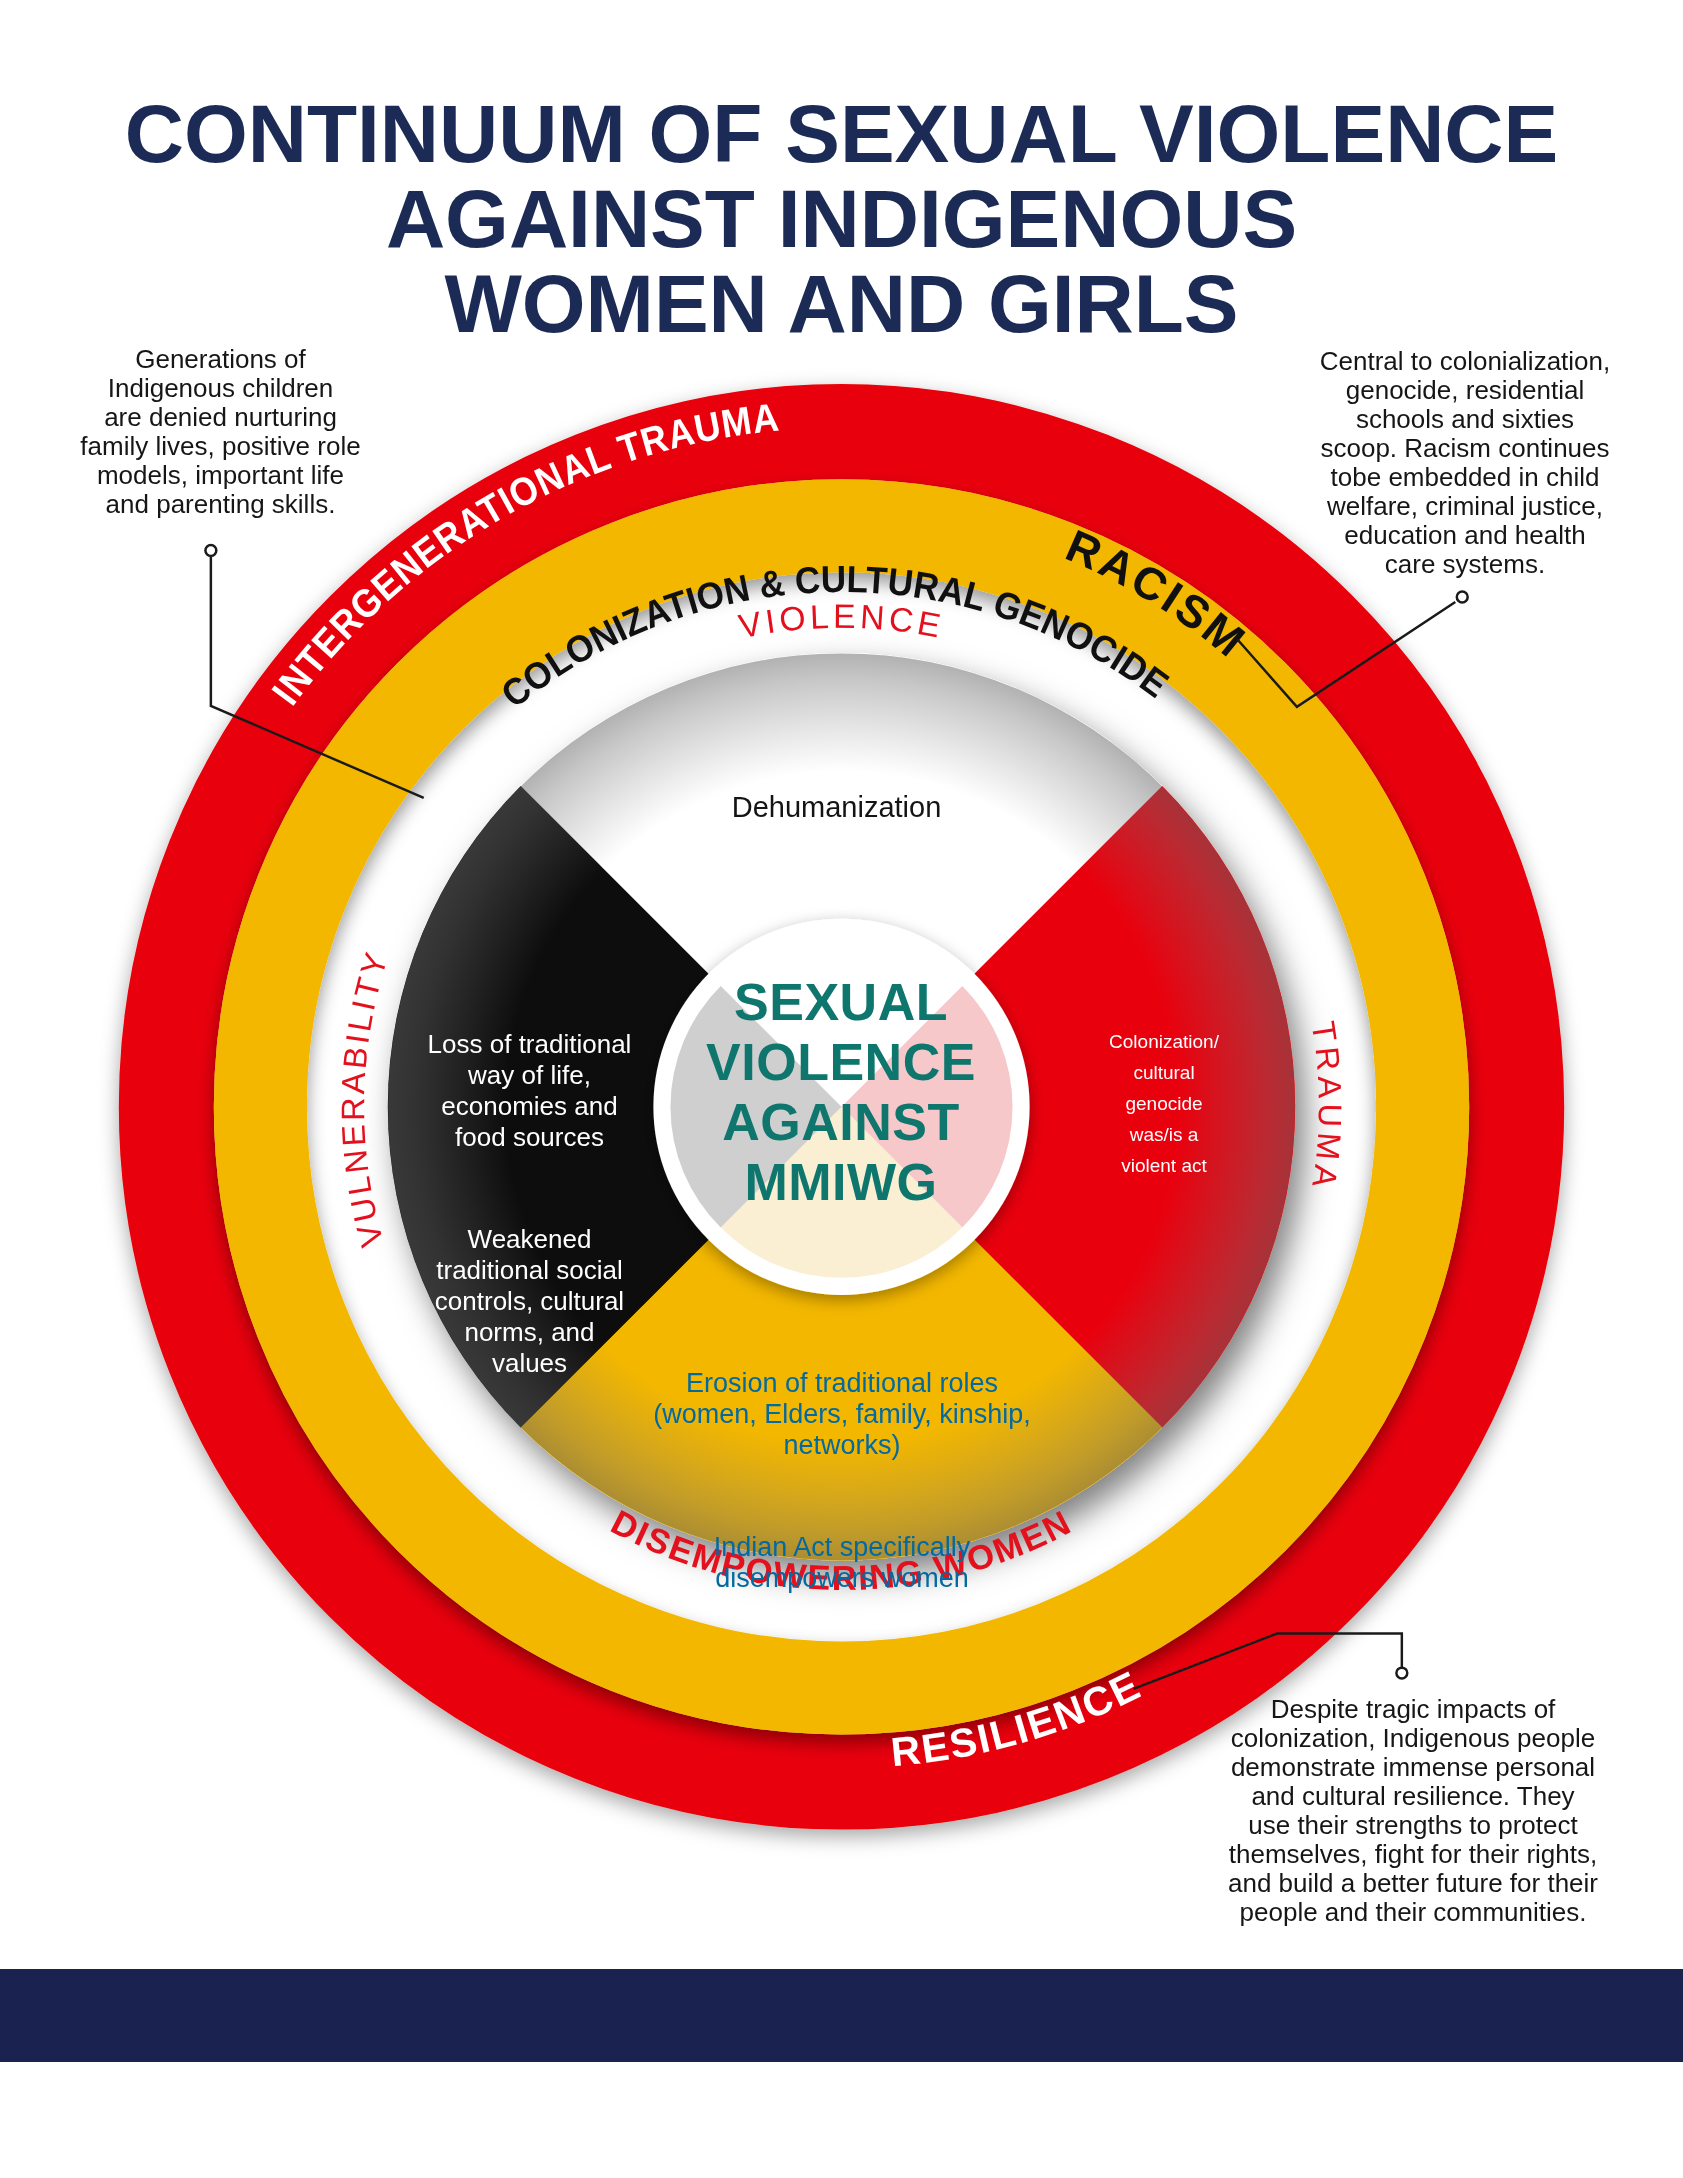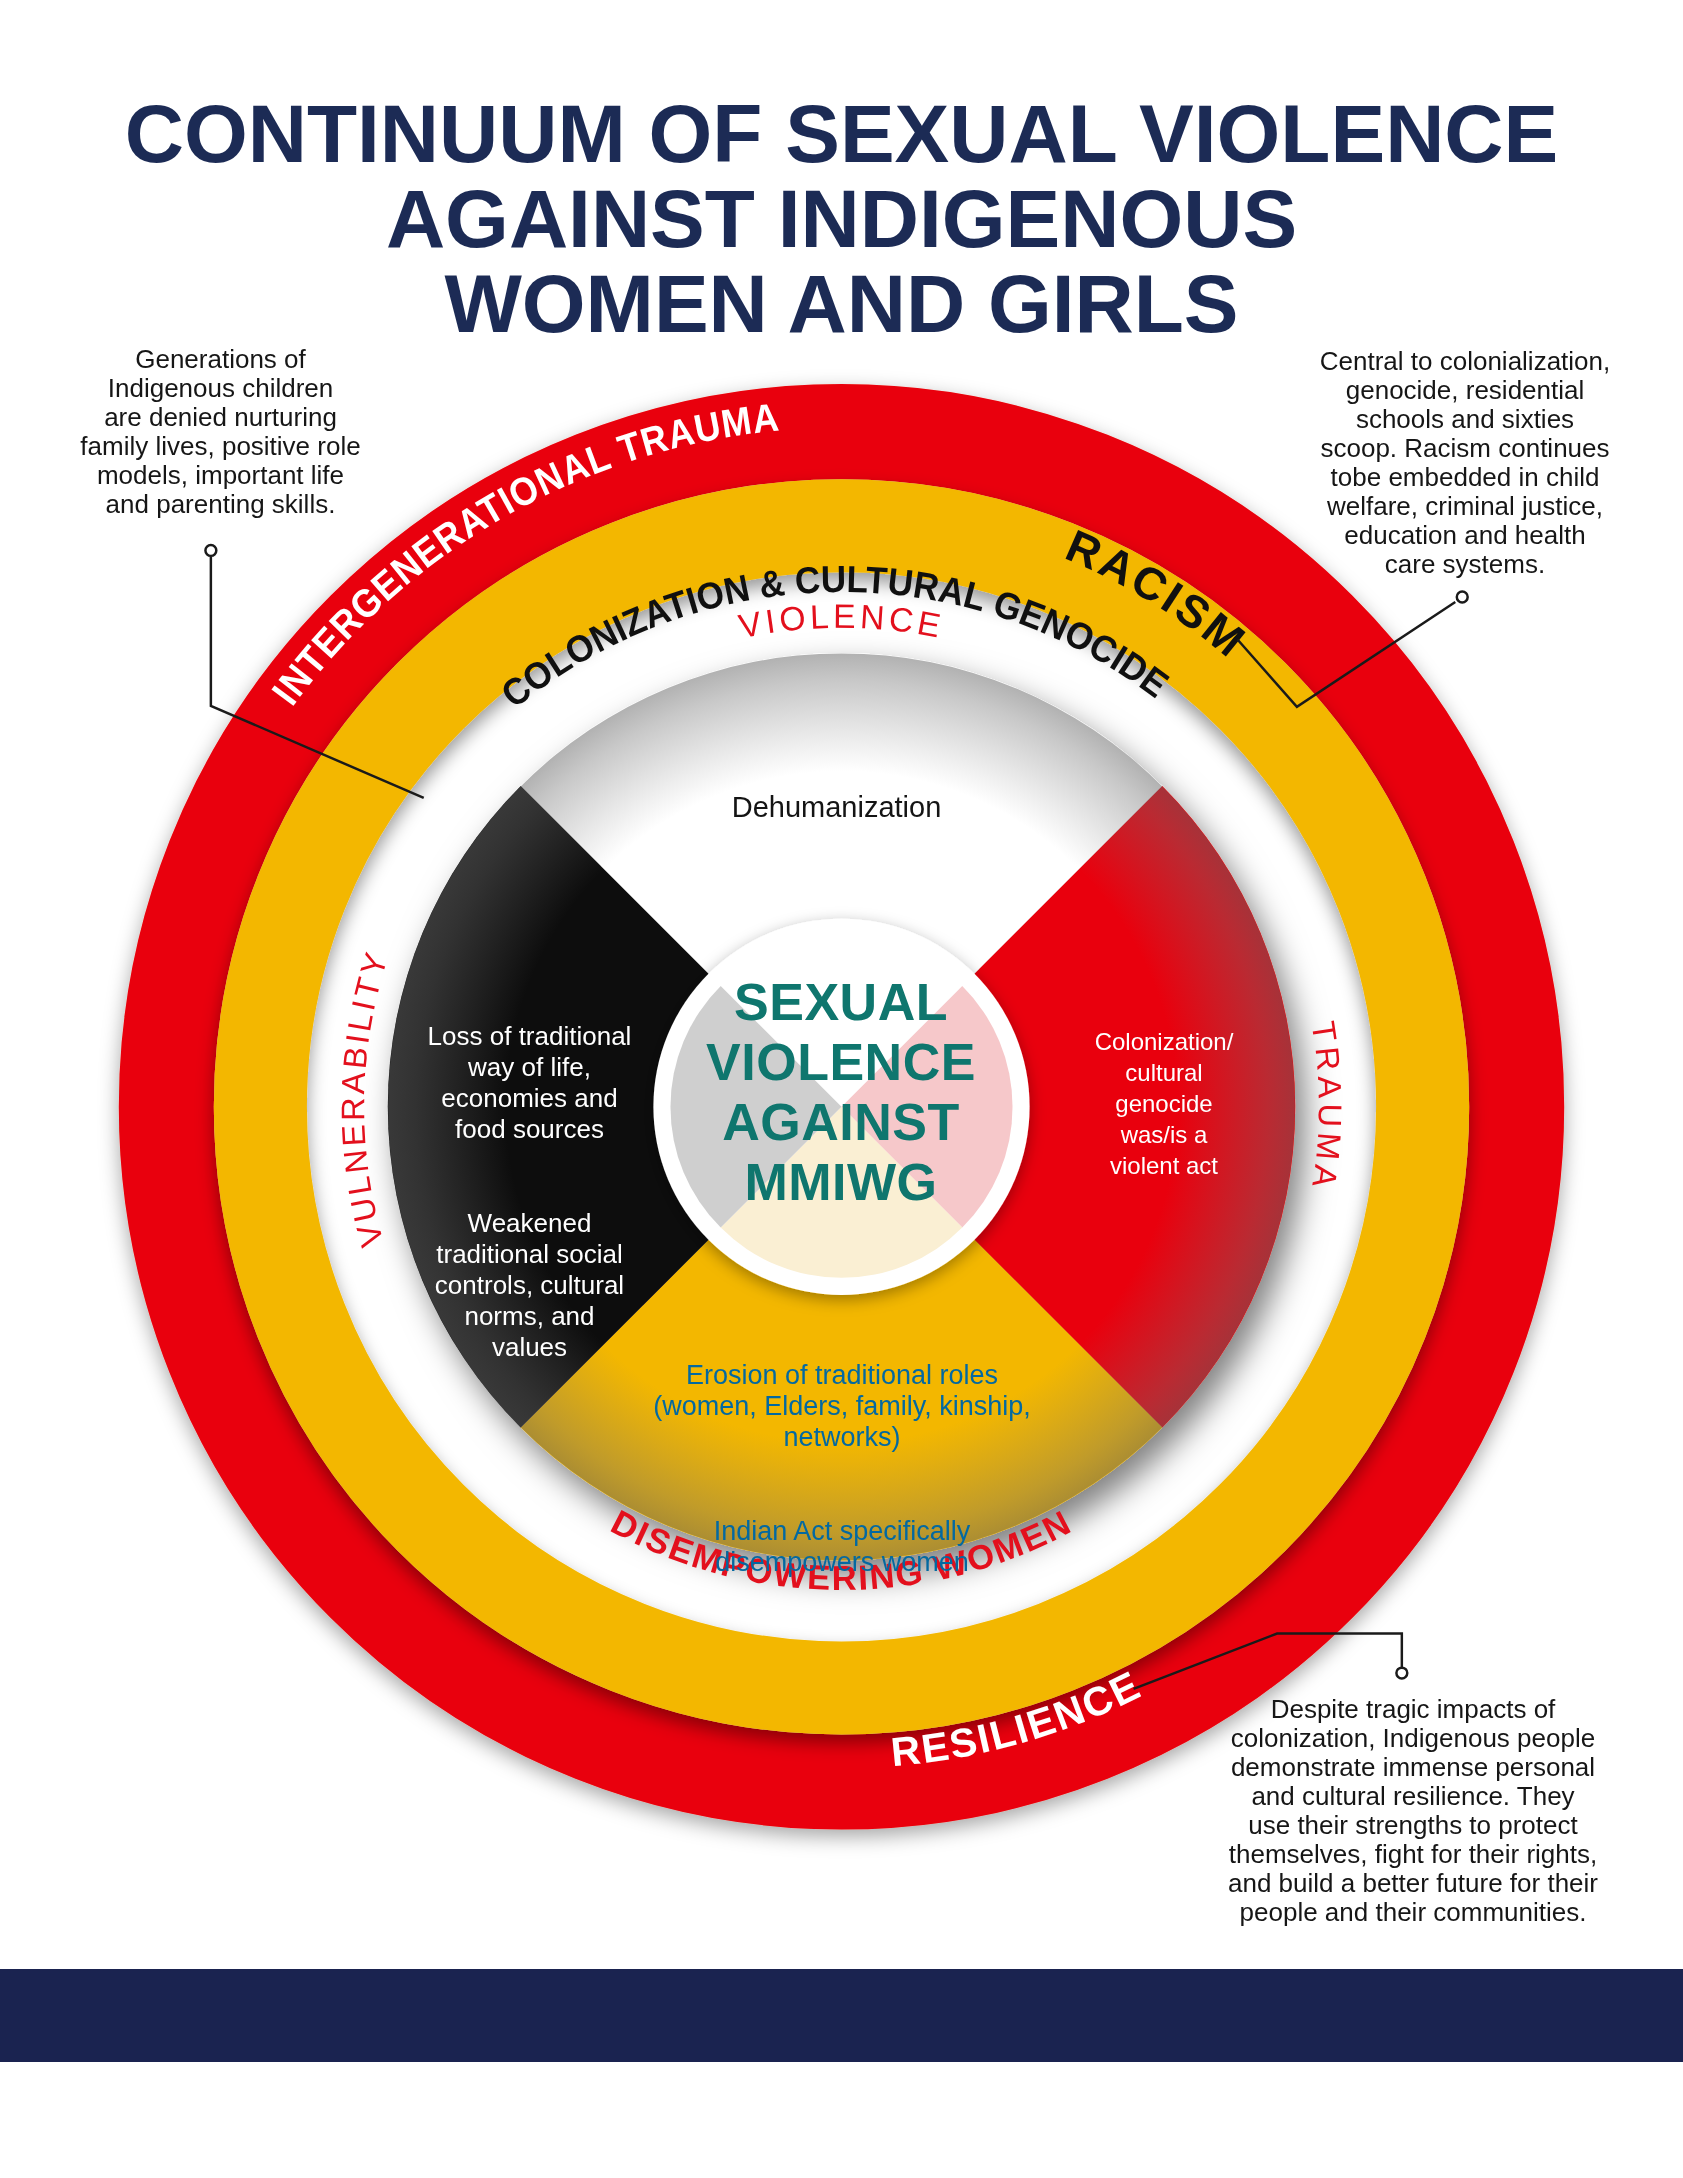--- a/index.html
+++ b/index.html
@@ -13,23 +13,23 @@
   .note{position:absolute;color:#161616;font-size:26px;line-height:29px;text-align:center;}
   .note-left{left:57px;top:345px;width:327px;}
   .note-right{left:1267px;top:347px;width:396px;}
   .note-bottom{left:1168px;top:1695px;width:490px;}
 
   .svg-layer{position:absolute;left:0;top:0;width:1683px;height:2178px;}
 
   .qtext{position:absolute;text-align:center;white-space:pre-line;}
   .q-dehumanization{left:663px;top:743px;width:347px;font-size:29px;line-height:33px;color:#141414;margin-top:48px;}
   .q-black{left:401px;top:990px;width:257px;font-size:26px;line-height:31px;color:#ffffff;}
-  .q-red{left:1040px;top:1026px;width:248px;font-size:24px;line-height:31px;color:#ffffff;}
+  .q-red{left:1040px;top:1026px;width:248px;font-size:19px;line-height:31px;color:#ffffff;}
   .q-yellow{left:624px;top:1329px;width:436px;font-size:27px;line-height:31px;color:#0369a1;}
-  .qtext p{margin:0;}
+  .qtext p{margin:8px;}
   .qtext p + p{margin-top:32px;}
   .q-center{left:648px;top:972px;width:386px;font-size:52px;line-height:60px;font-weight:800;
             color:#0f766e;letter-spacing:0.5px;}
 
   .footer{position:absolute;left:0;top:1969px;width:1683px;height:209px;background:#1a2350;}
   .footer-text{position:absolute;right:272px;top:2059px;font-size:36px;letter-spacing:0.5px;}
   .f-accent{color:#f2a89e;font-weight:bold;margin-top:46px;}
   .f-light{color:#f6f1e6;font-weight:normal;}
 
   svg text{font-family:"Liberation Sans",sans-serif;}

